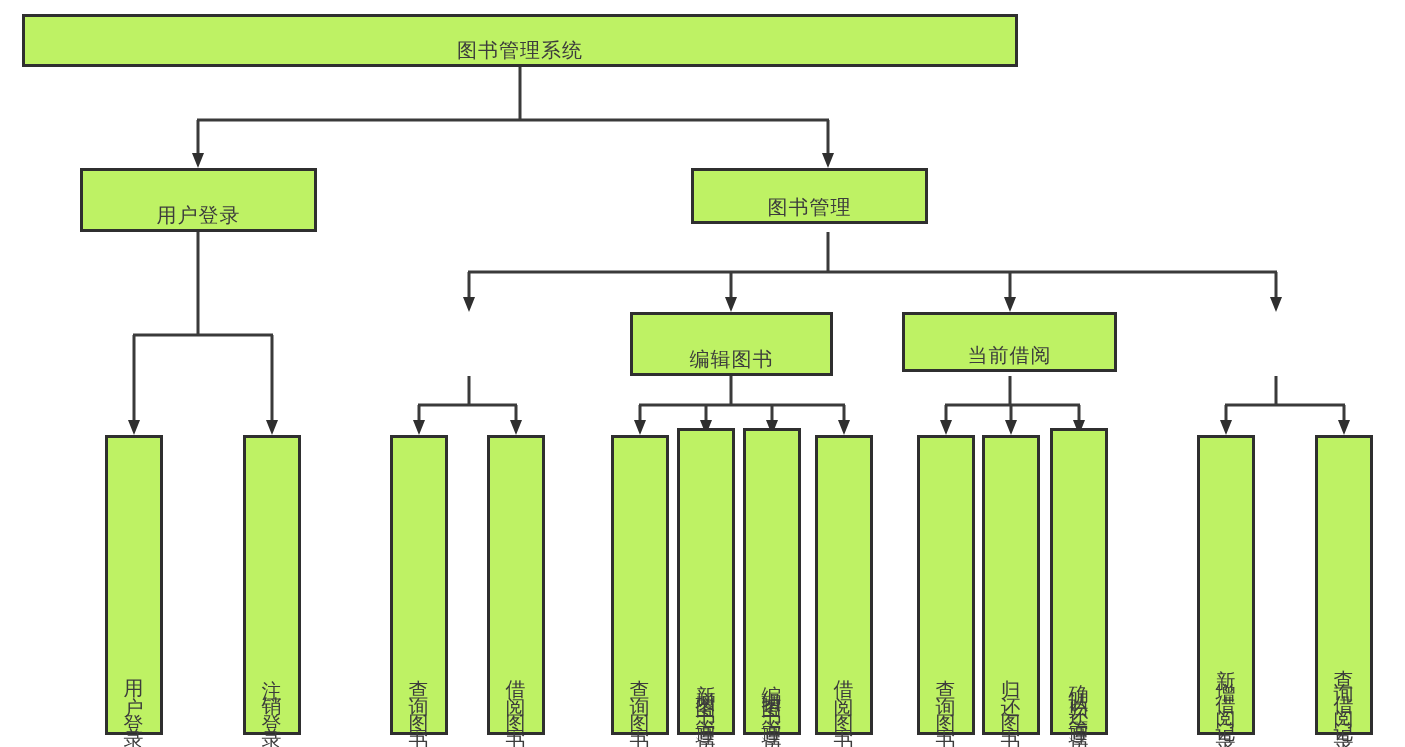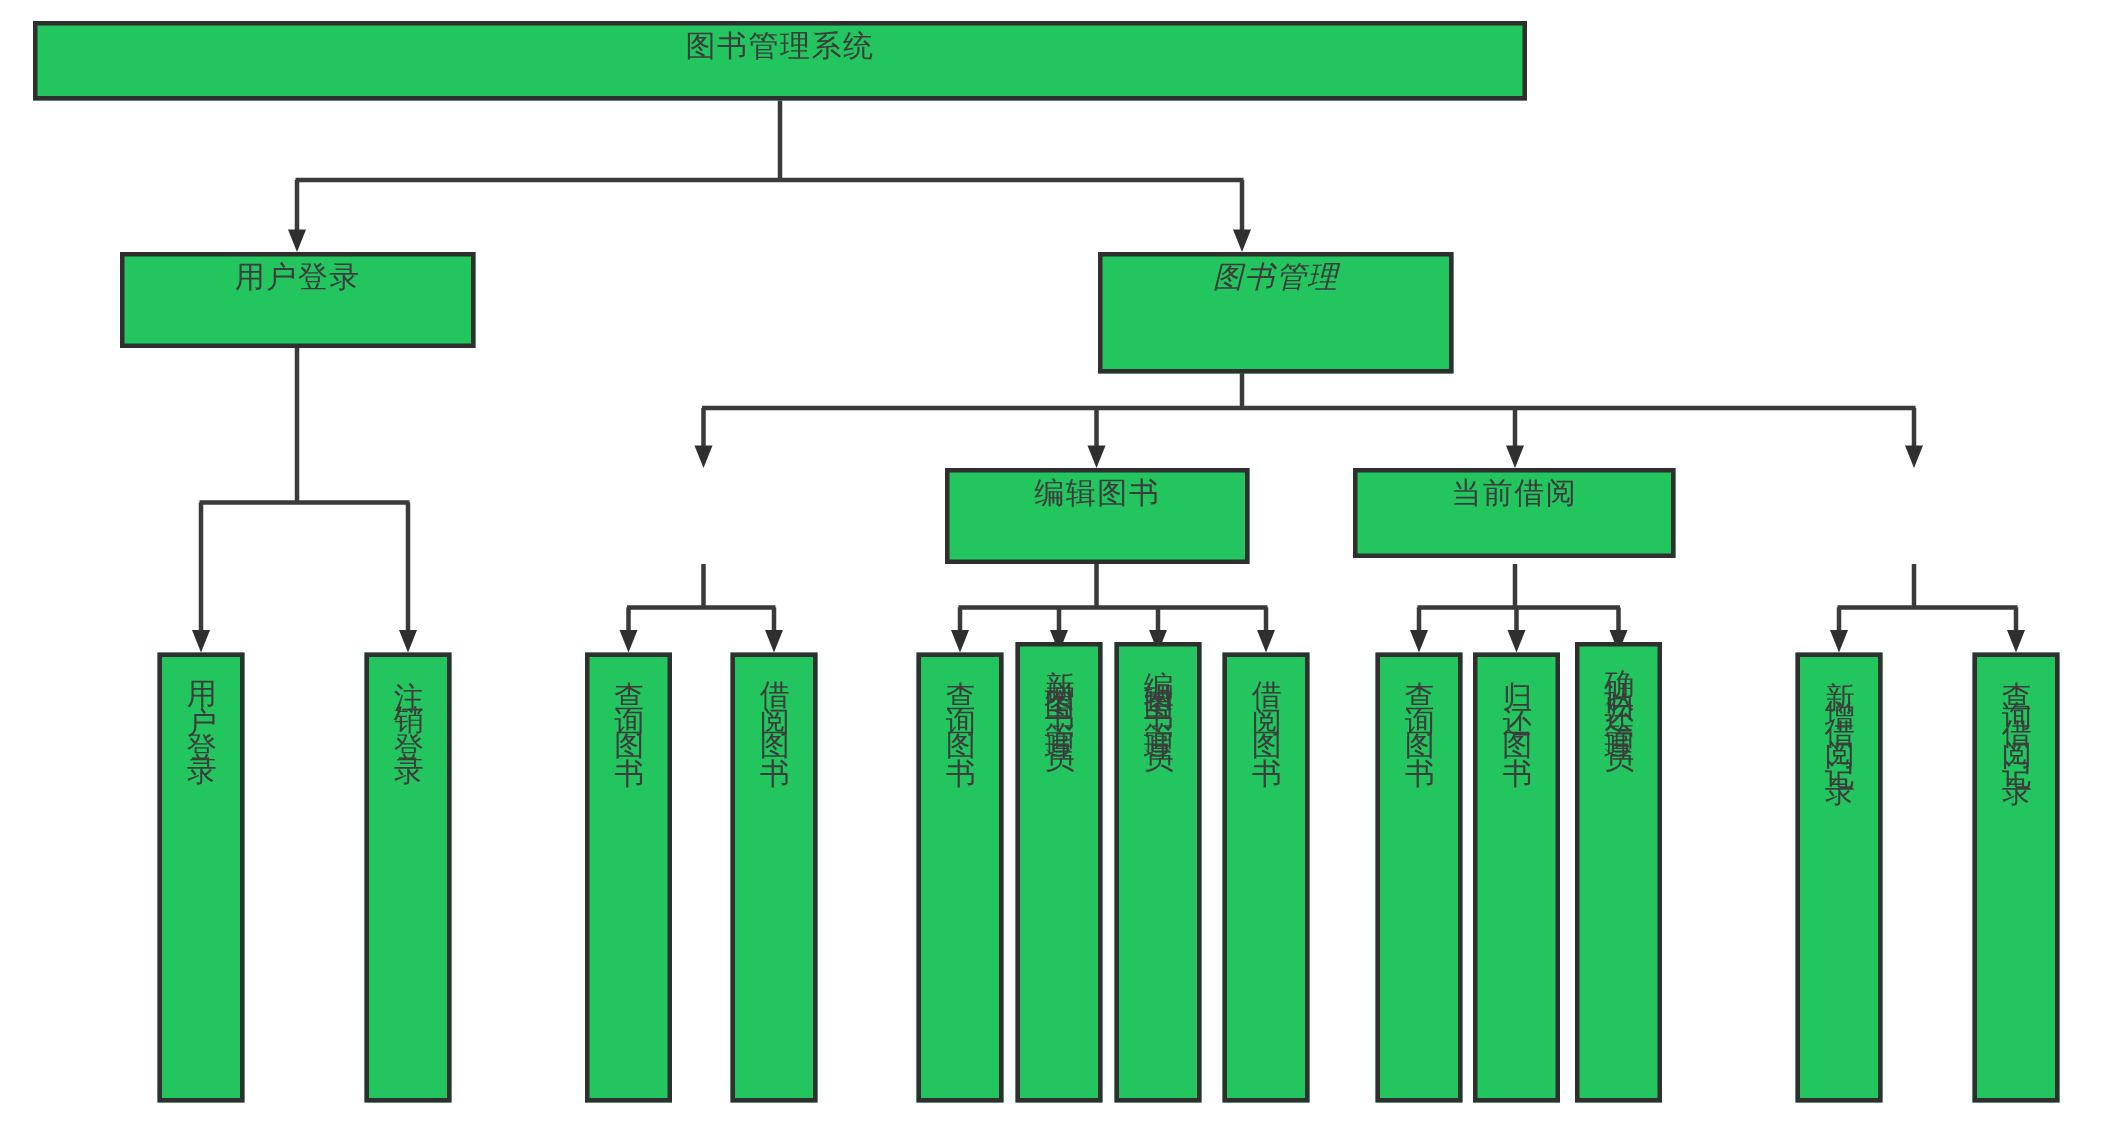--- a/index.html
+++ b/index.html
@@ -8,37 +8,37 @@
     width: 1405px;
     height: 747px;
     background: #ffffff;
     font-family: "Liberation Sans", "DejaVu Sans", sans-serif;
     overflow: hidden;
   }
   #wires { position: absolute; left: 0; top: 0; z-index: 1; }
   .node {
     position: absolute;
     box-sizing: border-box;
-    background: #22c55e;
+    background: #bef264;
     border: 3px solid #2f2f2f;
     display: flex;
-    align-items: flex-start;
+    align-items: flex-end;
     justify-content: center;
     z-index: 2;
   }
   .node .lbl {
     color: #3c3c3c;
     font-size: 20px;
     letter-spacing: 1px;
     white-space: nowrap;
   }
   
   .root  { left: 22px;   top: 14px;  width: 996px; height: 53px; }
   .l2a   { left: 80px;   top: 168px; width: 237px; height: 64px; }
-  .l2b   { left: 732px;  top: 168px; width: 237px; height: 81px; font-style: italic; }
+  .l2b   { left: 691px;  top: 168px; width: 237px; height: 56px; }
   .l3a   { left: 362px;  top: 312px; width: 215px; height: 64px; }
   .l3b   { left: 630px;  top: 312px; width: 203px; height: 64px; }
   .l3c   { left: 902px;  top: 312px; width: 215px; height: 60px; }
   .l3d   { left: 1172px; top: 312px; width: 208px; height: 64px; }
   .leaf  { top: 435px; width: 58px; height: 300px; }
   .leaf.tall { top: 428px; height: 307px; }
   .leaf .lbl {
     writing-mode: vertical-rl;
     font-size: 20px;
     line-height: 1;

